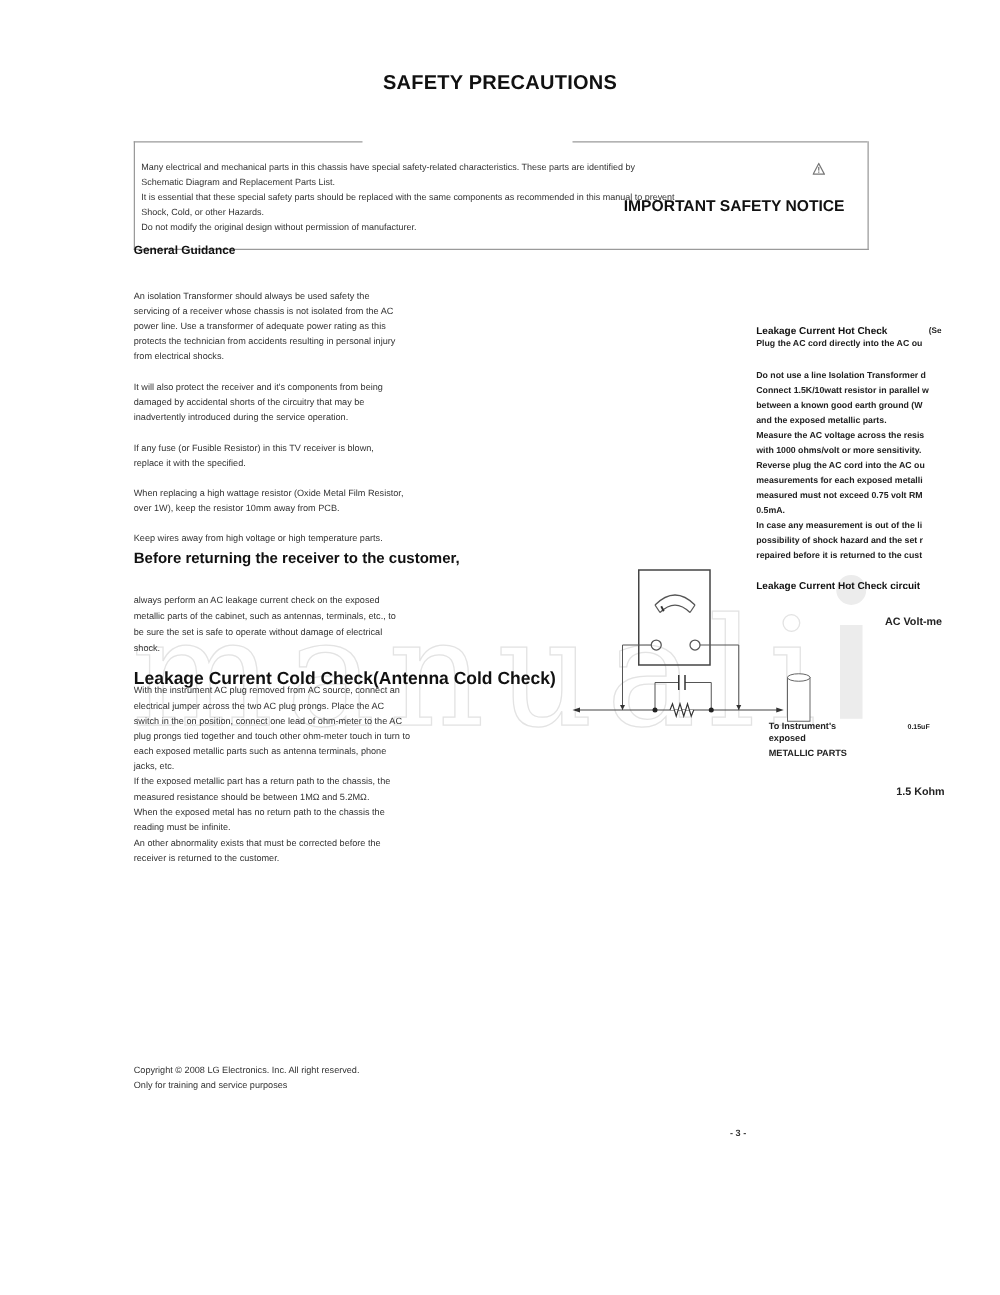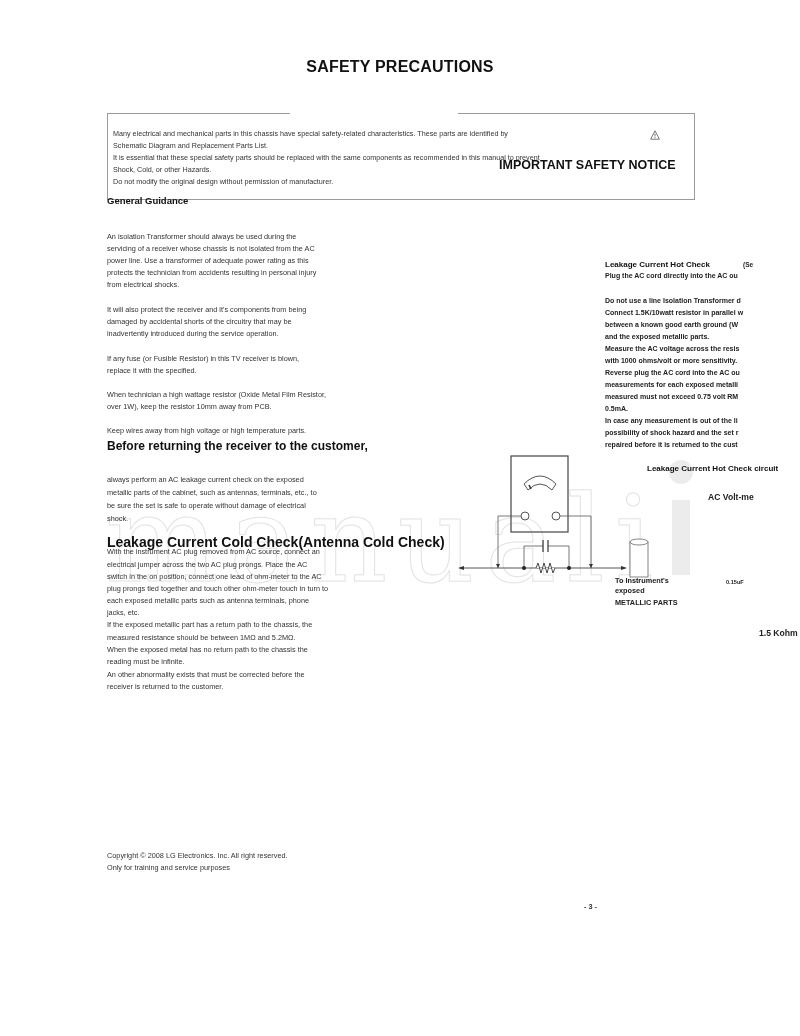--- a/index.html
+++ b/index.html
@@ -10,21 +10,21 @@
   .box { left:107px; top:113px; width:586px; height:86px; border:1px solid #9a9a9a; border-top:none; }
   .box-top-l { left:107px; top:113px; width:183px; height:1px; background:#9a9a9a; }
   .box-top-r { left:458px; top:113px; width:236px; height:1px; background:#9a9a9a; }
   .notice-line { left:113px; font-size:7.2px; color:#333; white-space:nowrap; }
   .notice-title { left:499px; top:158px; font-size:12.5px; font-weight:bold; color:#111; white-space:nowrap; }
   .warn { left:650px; top:130px; width:10px; height:10px; }
   .h2 { left:107px; font-size:9.5px; font-weight:bold; color:#111; white-space:nowrap; }
   .p { left:107px; font-size:7.3px; color:#333; white-space:nowrap; line-height:12.2px; }
   .rh { left:605px; font-size:8px; font-weight:bold; color:#111; white-space:nowrap; }
   .r { left:605px; font-size:7px; font-weight:bold; color:#222; white-space:nowrap; line-height:11.9px; width:150px; overflow:hidden; }
-  .clip { overflow:hidden;margin-left:42px; }
+  .clip { overflow:hidden; }
   .lbl { font-size:7.3px; font-weight:bold; color:#222; white-space:nowrap; }
   .foot { left:107px; font-size:7.3px; color:#333; white-space:nowrap; line-height:13px;text-align:center; }
   .pagenum { left:584px; top:902px; font-size:7.3px; font-weight:bold; color:#333; }
   .wm { left:105px; top:470px; font-family:"DejaVu Serif", serif; font-size:120px; color:transparent;
         -webkit-text-stroke:1px #e3e3e3; letter-spacing:10px; white-space:nowrap; z-index:0; }
   .wm-bar { left:672px; top:500px; width:18px; height:75px; background:#ececec; }
   .wm-dot { left:669px; top:460px; width:24px; height:24px; border-radius:50%; background:#ececec; }
 </style>
 </head>
 <body>
@@ -44,34 +44,34 @@
 <div class="abs notice-line" style="top:165px">Shock, Cold, or other Hazards.</div>
 <div class="abs notice-line" style="top:177px">Do not modify the original design without permission of manufacturer.</div>
 <div class="abs notice-title">IMPORTANT SAFETY NOTICE</div>
 <svg class="abs warn" viewBox="0 0 10 10">
   <polygon points="5,0.8 9.4,9.2 0.6,9.2" fill="none" stroke="#777" stroke-width="1"></polygon>
   <rect x="4.5" y="3.5" width="1" height="3" fill="#777"></rect>
   <rect x="4.5" y="7.2" width="1" height="1" fill="#777"></rect>
 </svg>
 
 <div class="abs h2" style="top:195px">General Guidance</div>
-<div class="abs p" style="top:231px">An isolation Transformer should always be used during the</div>
+<div class="abs p" style="top:231px">An isolation Transformer should always be used safety the</div>
 <div class="abs p" style="top:243px">servicing of a receiver whose chassis is not isolated from the AC</div>
 <div class="abs p" style="top:255px">power line. Use a transformer of adequate power rating as this</div>
 <div class="abs p" style="top:267px">protects the technician from accidents resulting in personal injury</div>
 <div class="abs p" style="top:279px">from electrical shocks.</div>
 
 <div class="abs p" style="top:304px">It will also protect the receiver and it's components from being</div>
 <div class="abs p" style="top:316px">damaged by accidental shorts of the circuitry that may be</div>
 <div class="abs p" style="top:328px">inadvertently introduced during the service operation.</div>
 
 <div class="abs p" style="top:353px">If any fuse (or Fusible Resistor) in this TV receiver is blown,</div>
 <div class="abs p" style="top:365px">replace it with the specified.</div>
 
-<div class="abs p" style="top:389px">When technician a high wattage resistor (Oxide Metal Film Resistor,</div>
+<div class="abs p" style="top:389px">When replacing a high wattage resistor (Oxide Metal Film Resistor,</div>
 <div class="abs p" style="top:401px">over 1W), keep the resistor 10mm away from PCB.</div>
 
 <div class="abs p" style="top:425px">Keep wires away from high voltage or high temperature parts.</div>
 
 <div class="abs h2" style="top:439px;font-size:12px">Before returning the receiver to the customer,</div>
 <div class="abs p" style="top:474px">always perform an AC leakage current check on the exposed</div>
 <div class="abs p" style="top:487px">metallic parts of the cabinet, such as antennas, terminals, etc., to</div>
 <div class="abs p" style="top:500px">be sure the set is safe to operate without damage of electrical</div>
 <div class="abs p" style="top:513px">shock.</div>
 

